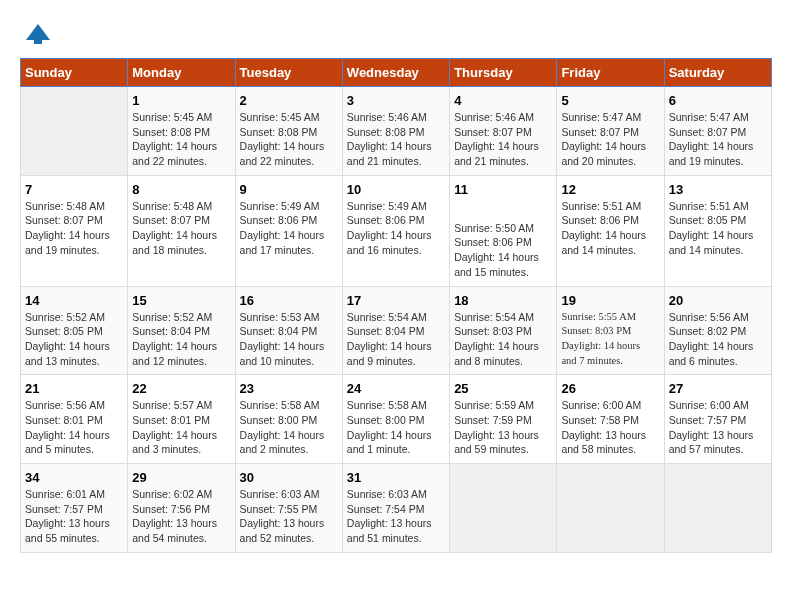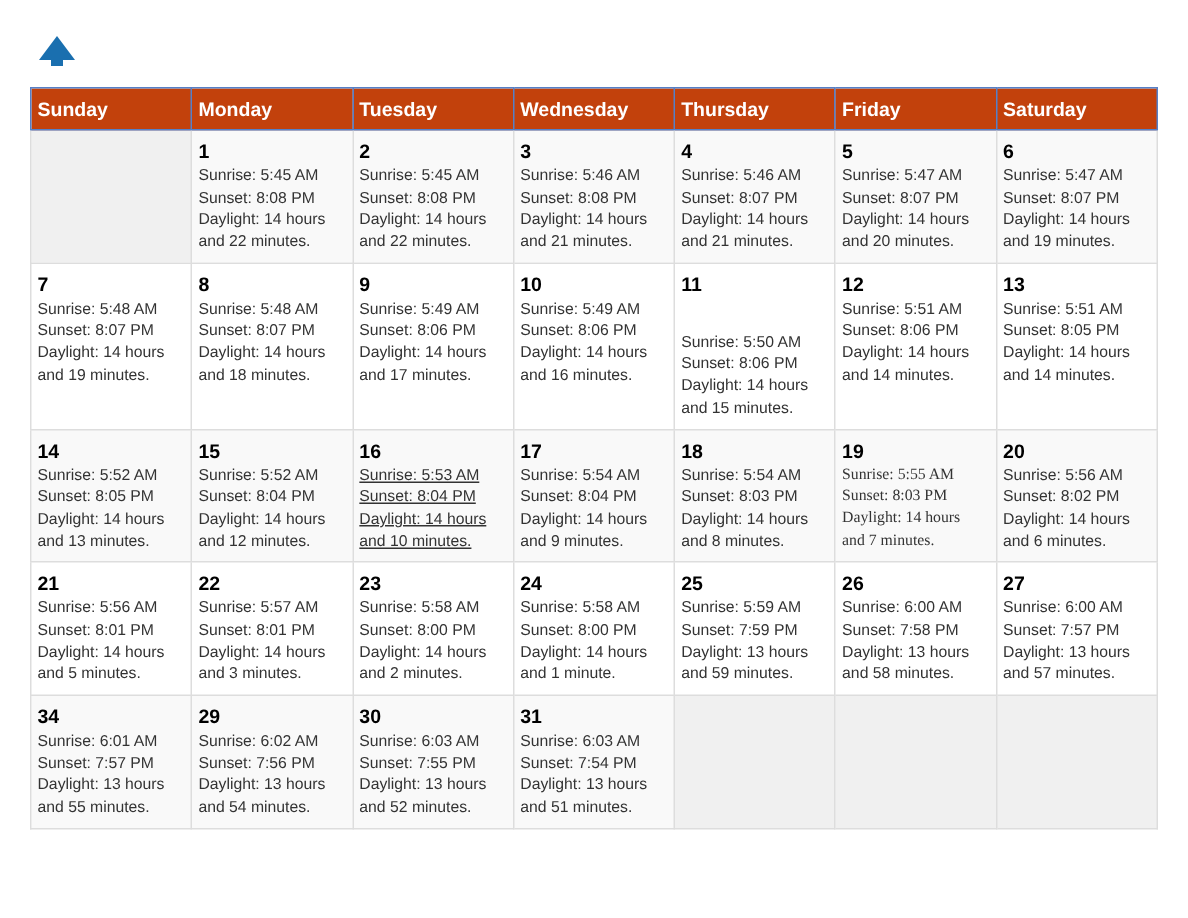--- a/index.html
+++ b/index.html
@@ -228,21 +228,21 @@
         </td>
         <td>
           <span class="day-number">15</span>
           <div class="day-info" style="white-space: pre-line;">Sunrise: 5:52 AM
 Sunset: 8:04 PM
 Daylight: 14 hours
 and 12 minutes.</div>
         </td>
         <td>
           <span class="day-number">16</span>
-          <div class="day-info" style="white-space: pre-line; text-decoration: underline;">Sunrise: 5:53 AM
+          <div class="day-info" style="white-space: pre-line;">Sunrise: 5:53 AM
 Sunset: 8:04 PM
 Daylight: 14 hours
 and 10 minutes.</div>
         </td>
         <td>
           <span class="day-number">17</span>
           <div class="day-info" style="white-space: pre-line;">Sunrise: 5:54 AM
 Sunset: 8:04 PM
 Daylight: 14 hours
 and 9 minutes.</div>

